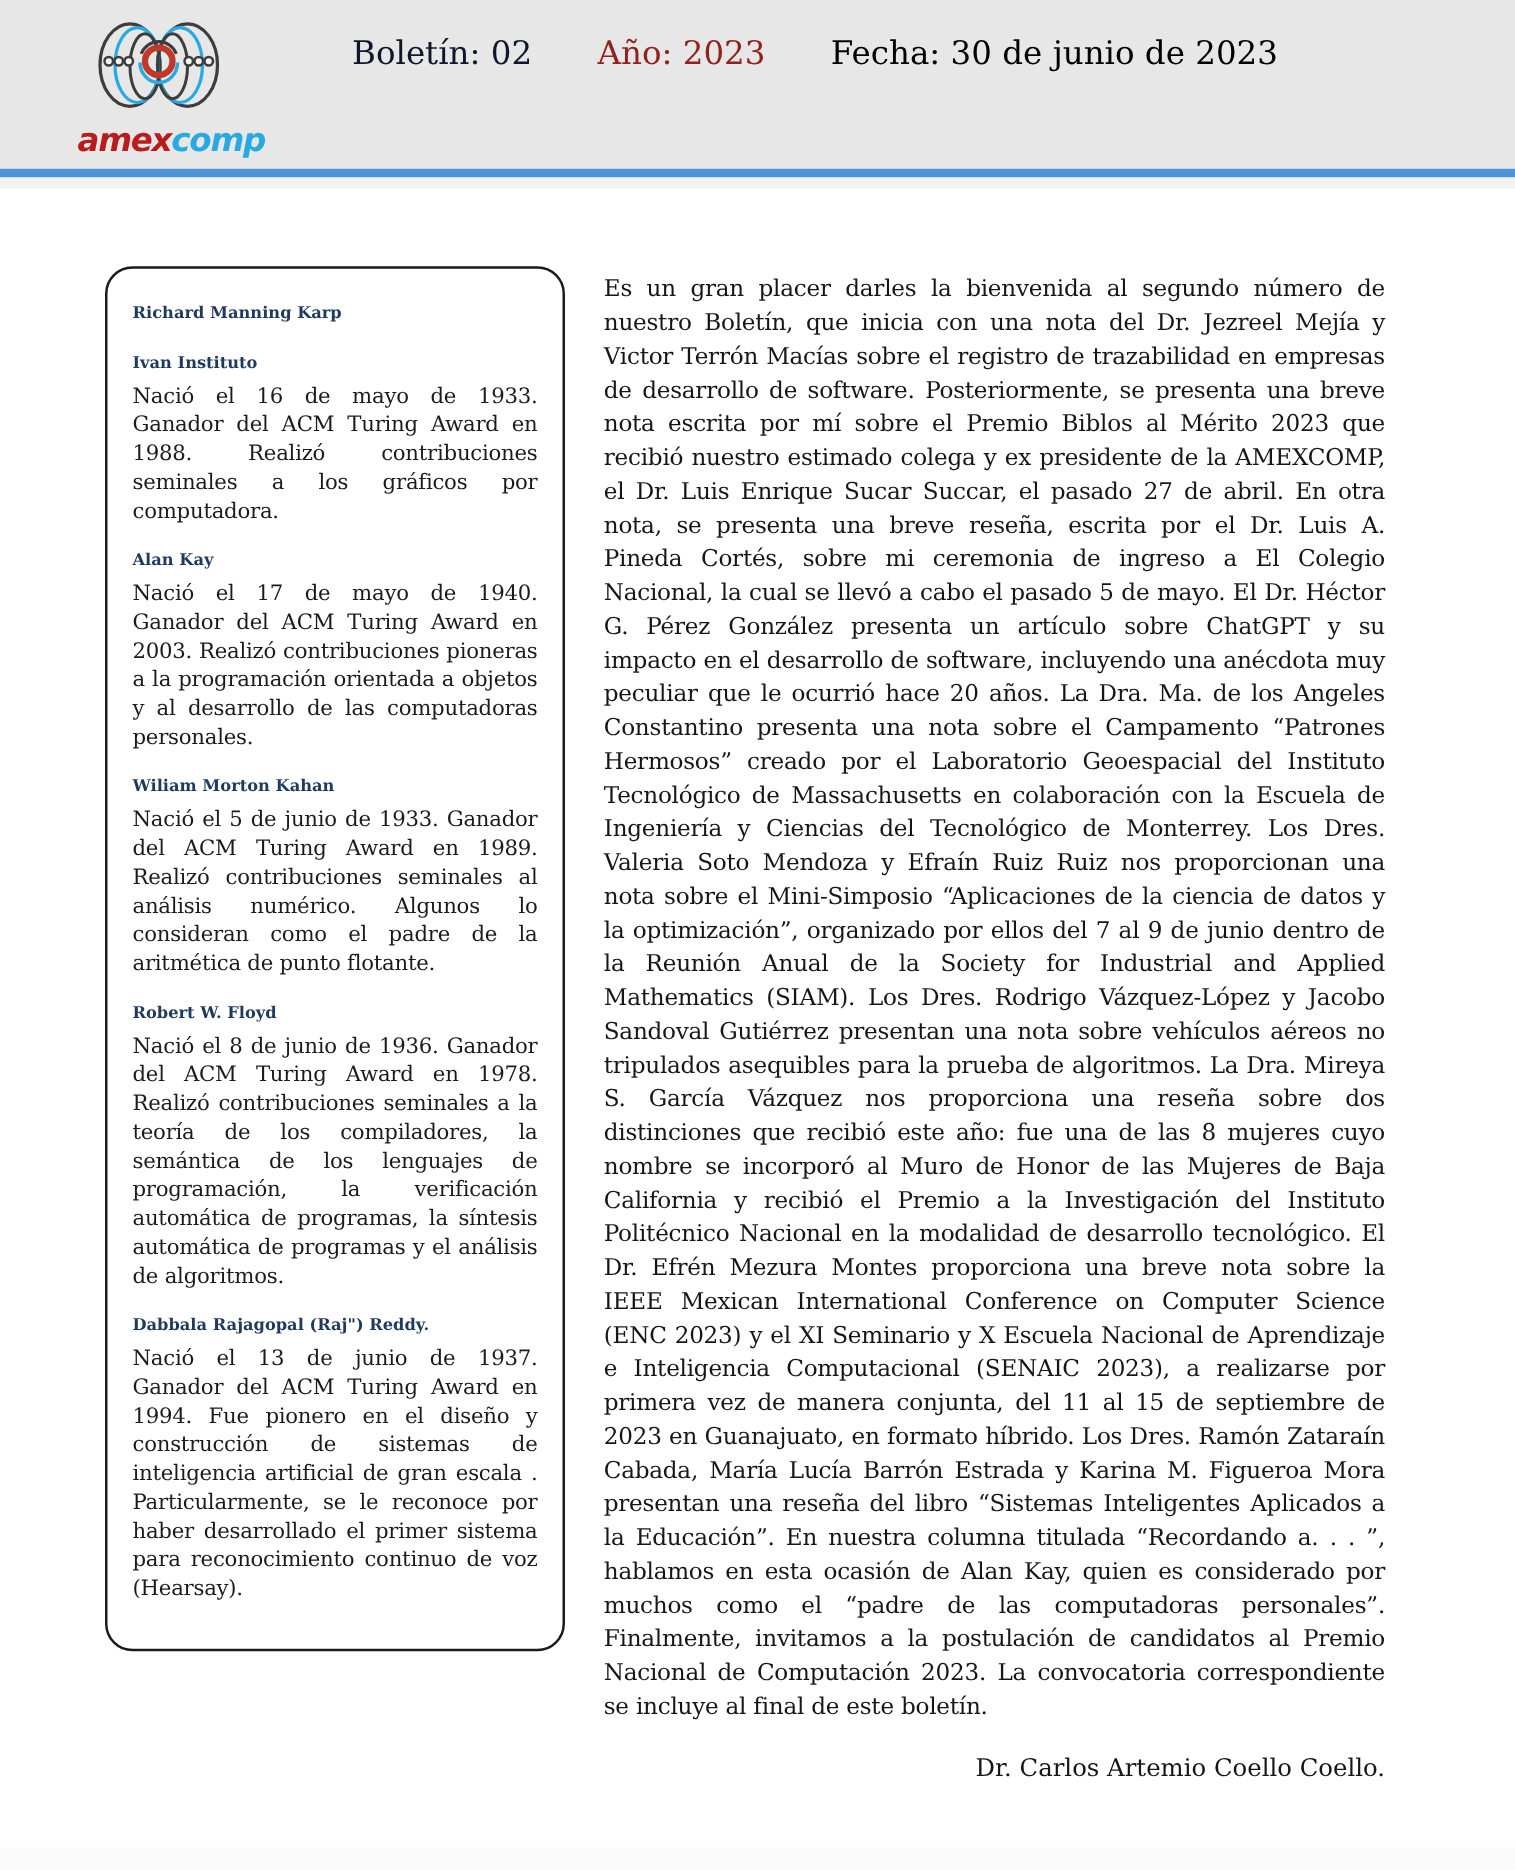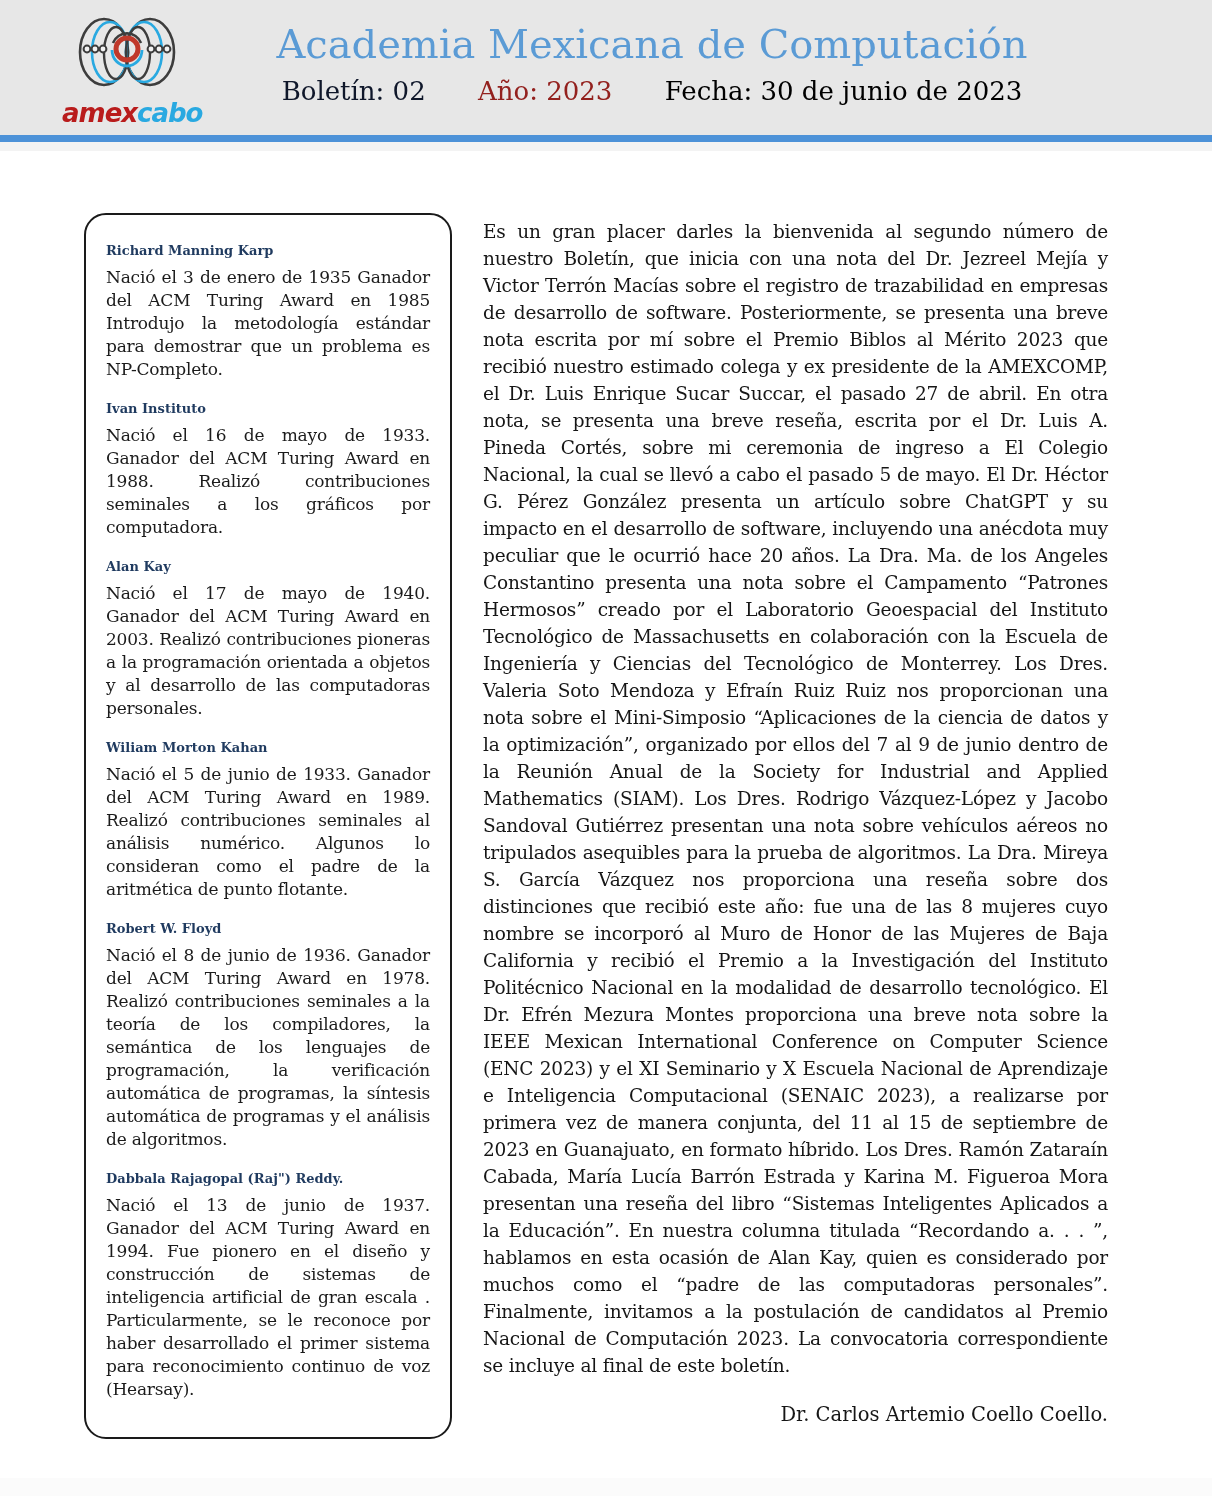--- a/index.html
+++ b/index.html
@@ -69,40 +69,38 @@
           <path d="M45 38 a15 16 0 0 0 30 0" stroke="#29A9E1" stroke-width="2.8"></path>
 
           <circle cx="20" cy="37" r="3.4" fill="#F2F2F2" stroke="#3D3D3D" stroke-width="2"></circle>
           <circle cx="28" cy="37" r="3.4" fill="#F2F2F2" stroke="#3D3D3D" stroke-width="2"></circle>
           <circle cx="36" cy="37" r="3.4" fill="#F2F2F2" stroke="#3D3D3D" stroke-width="2"></circle>
           <circle cx="84" cy="37" r="3.4" fill="#F2F2F2" stroke="#3D3D3D" stroke-width="2"></circle>
           <circle cx="92" cy="37" r="3.4" fill="#F2F2F2" stroke="#3D3D3D" stroke-width="2"></circle>
           <circle cx="100" cy="37" r="3.4" fill="#F2F2F2" stroke="#3D3D3D" stroke-width="2"></circle>
         </svg>
       </span>
-      <div class="logo-text"><span class="logo-amex">amex</span><span class="logo-comp">cabo</span></div>
+      <div class="logo-text"><span class="logo-amex">amex</span><span class="logo-comp">comp</span></div>
     </div>
 
     <div class="header-text">
-      <div class="header-title">Academia Mexicana de Computación</div>
       <div class="header-meta">
         <span class="meta-boletin">Boletín: 02</span>
         <span class="meta-ano">Año: 2023</span>
         <span class="meta-fecha">Fecha: 30 de junio de 2023</span>
       </div>
     </div>
   </div>
   <div class="header-rule"></div>
   <div class="header-shade"></div>
 
   <div class="sidebar-box">
 
     <div class="entry">
       <div class="entry-name">Richard Manning Karp</div>
-      <div class="entry-text">Nació el 3 de enero de 1935 Ganador del ACM Turing Award en 1985 Introdujo la metodología estándar para demostrar que un problema es NP-Completo.</div>
     </div>
     <div class="entry">
       <div class="entry-name">Ivan Instituto</div>
       <div class="entry-text">Nació el 16 de mayo de 1933. Ganador del ACM Turing Award en 1988. Realizó contribuciones seminales a los gráficos por computadora.</div>
     </div>
     <div class="entry">
       <div class="entry-name">Alan Kay</div>
       <div class="entry-text">Nació el 17 de mayo de 1940. Ganador del ACM Turing Award en 2003. Realizó contribuciones pioneras a la programación orientada a objetos y al desarrollo de las computadoras personales.</div>
     </div>
     <div class="entry">

